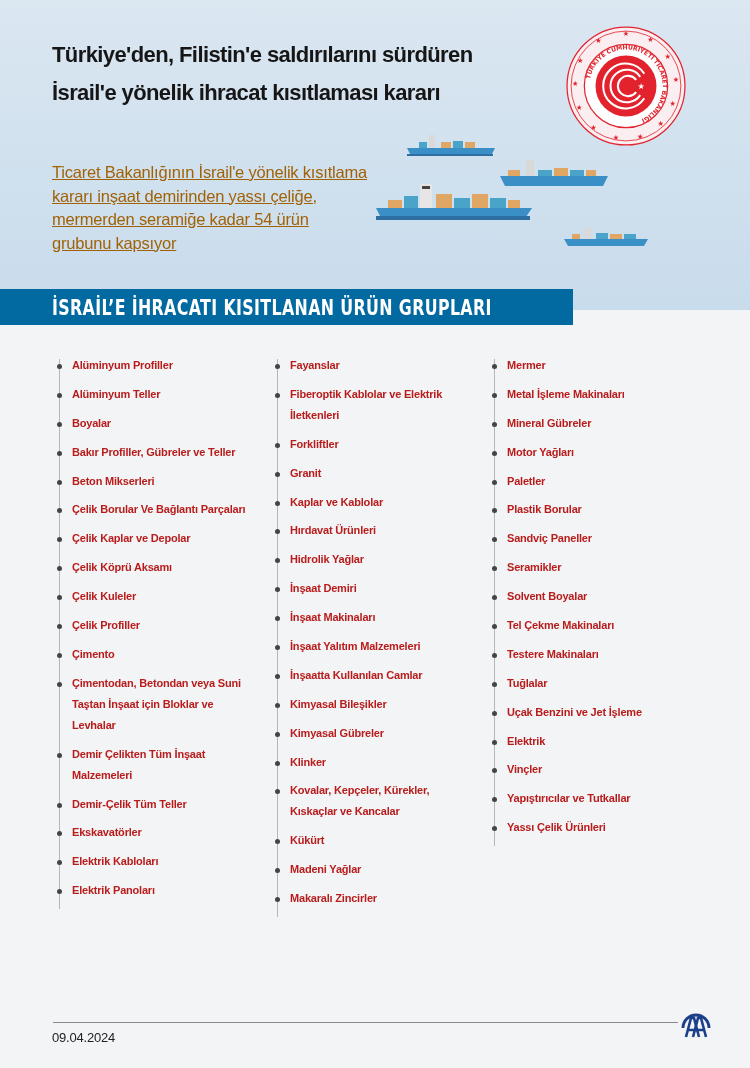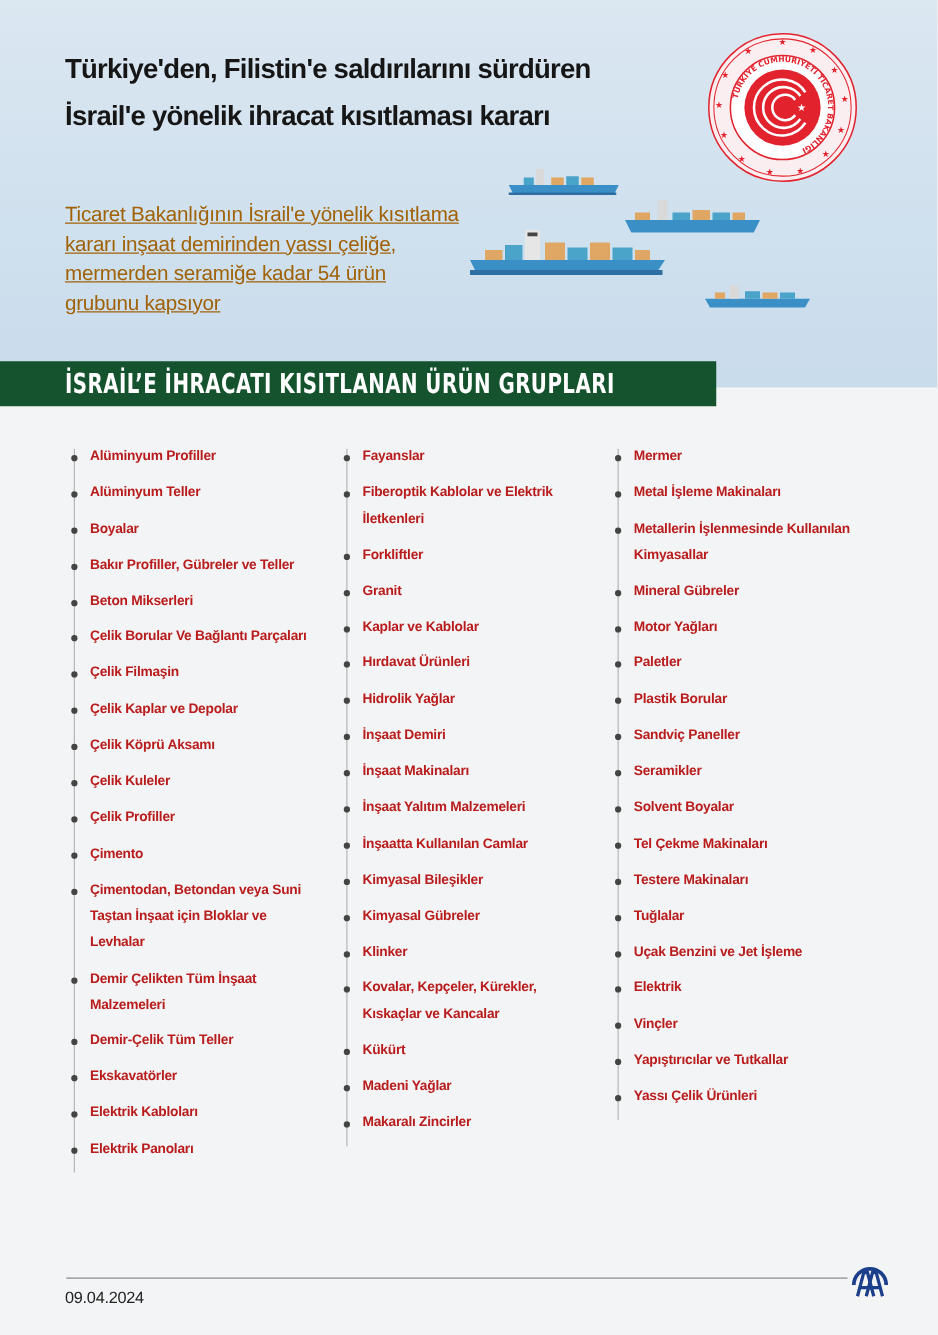--- a/index.html
+++ b/index.html
@@ -24,21 +24,21 @@
     font-size: 16.5px; line-height: 23.5px; color: #a16207;
     letter-spacing: -0.2px;
     text-decoration: underline;
   }
   .logo {
     position: absolute; left: 565px; top: 25px; width: 122px; height: 122px;
   }
   .ship { position: absolute; }
   .banner {
     position: absolute; left: 0; top: 289px; width: 573px; height: 36px;
-    background: #14532d;
+    background: #0369a1;
     display: flex; align-items: center;
   }
   .banner-text {
     margin-left: 52px;
     font-family: "DejaVu Sans", sans-serif;
     font-weight: bold; font-size: 22px; color: #ffffff;
     transform: scaleX(0.72); transform-origin: left center;
     white-space: nowrap; letter-spacing: 0.5px;
   }
   .list-col {
@@ -154,21 +154,20 @@
   <span class="banner-text">İSRAİL’E İHRACATI KISITLANAN ÜRÜN GRUPLARI</span>
 </div>
 
 <div class="list-col col1">
   <div class="item"><span class="bullet"></span><span>Alüminyum Profiller</span></div>
   <div class="item"><span class="bullet"></span><span>Alüminyum Teller</span></div>
   <div class="item"><span class="bullet"></span><span>Boyalar</span></div>
   <div class="item"><span class="bullet"></span><span>Bakır Profiller, Gübreler ve Teller</span></div>
   <div class="item"><span class="bullet"></span><span>Beton Mikserleri</span></div>
   <div class="item"><span class="bullet"></span><span>Çelik Borular Ve Bağlantı Parçaları</span></div>
-  <div class="item"><span class="bullet"></span><span>Çelik Filmaşin</span></div>
   <div class="item"><span class="bullet"></span><span>Çelik Kaplar ve Depolar</span></div>
   <div class="item"><span class="bullet"></span><span>Çelik Köprü Aksamı</span></div>
   <div class="item"><span class="bullet"></span><span>Çelik Kuleler</span></div>
   <div class="item"><span class="bullet"></span><span>Çelik Profiller</span></div>
   <div class="item"><span class="bullet"></span><span>Çimento</span></div>
   <div class="item"><span class="bullet"></span><span>Çimentodan, Betondan veya Suni Taştan İnşaat için Bloklar ve Levhalar</span></div>
   <div class="item"><span class="bullet"></span><span>Demir Çelikten Tüm İnşaat Malzemeleri</span></div>
   <div class="item"><span class="bullet"></span><span>Demir-Çelik Tüm Teller</span></div>
   <div class="item"><span class="bullet"></span><span>Ekskavatörler</span></div>
   <div class="item"><span class="bullet"></span><span>Elektrik Kabloları</span></div>
@@ -192,21 +191,20 @@
   <div class="item"><span class="bullet"></span><span>Klinker</span></div>
   <div class="item"><span class="bullet"></span><span>Kovalar, Kepçeler, Kürekler, Kıskaçlar ve Kancalar</span></div>
   <div class="item"><span class="bullet"></span><span>Kükürt</span></div>
   <div class="item"><span class="bullet"></span><span>Madeni Yağlar</span></div>
   <div class="item"><span class="bullet"></span><span>Makaralı Zincirler</span></div>
 </div>
 
 <div class="list-col col3">
   <div class="item"><span class="bullet"></span><span>Mermer</span></div>
   <div class="item"><span class="bullet"></span><span>Metal İşleme Makinaları</span></div>
-  <div class="item"><span class="bullet"></span><span>Metallerin İşlenmesinde Kullanılan Kimyasallar</span></div>
   <div class="item"><span class="bullet"></span><span>Mineral Gübreler</span></div>
   <div class="item"><span class="bullet"></span><span>Motor Yağları</span></div>
   <div class="item"><span class="bullet"></span><span>Paletler</span></div>
   <div class="item"><span class="bullet"></span><span>Plastik Borular</span></div>
   <div class="item"><span class="bullet"></span><span>Sandviç Paneller</span></div>
   <div class="item"><span class="bullet"></span><span>Seramikler</span></div>
   <div class="item"><span class="bullet"></span><span>Solvent Boyalar</span></div>
   <div class="item"><span class="bullet"></span><span>Tel Çekme Makinaları</span></div>
   <div class="item"><span class="bullet"></span><span>Testere Makinaları</span></div>
   <div class="item"><span class="bullet"></span><span>Tuğlalar</span></div>

